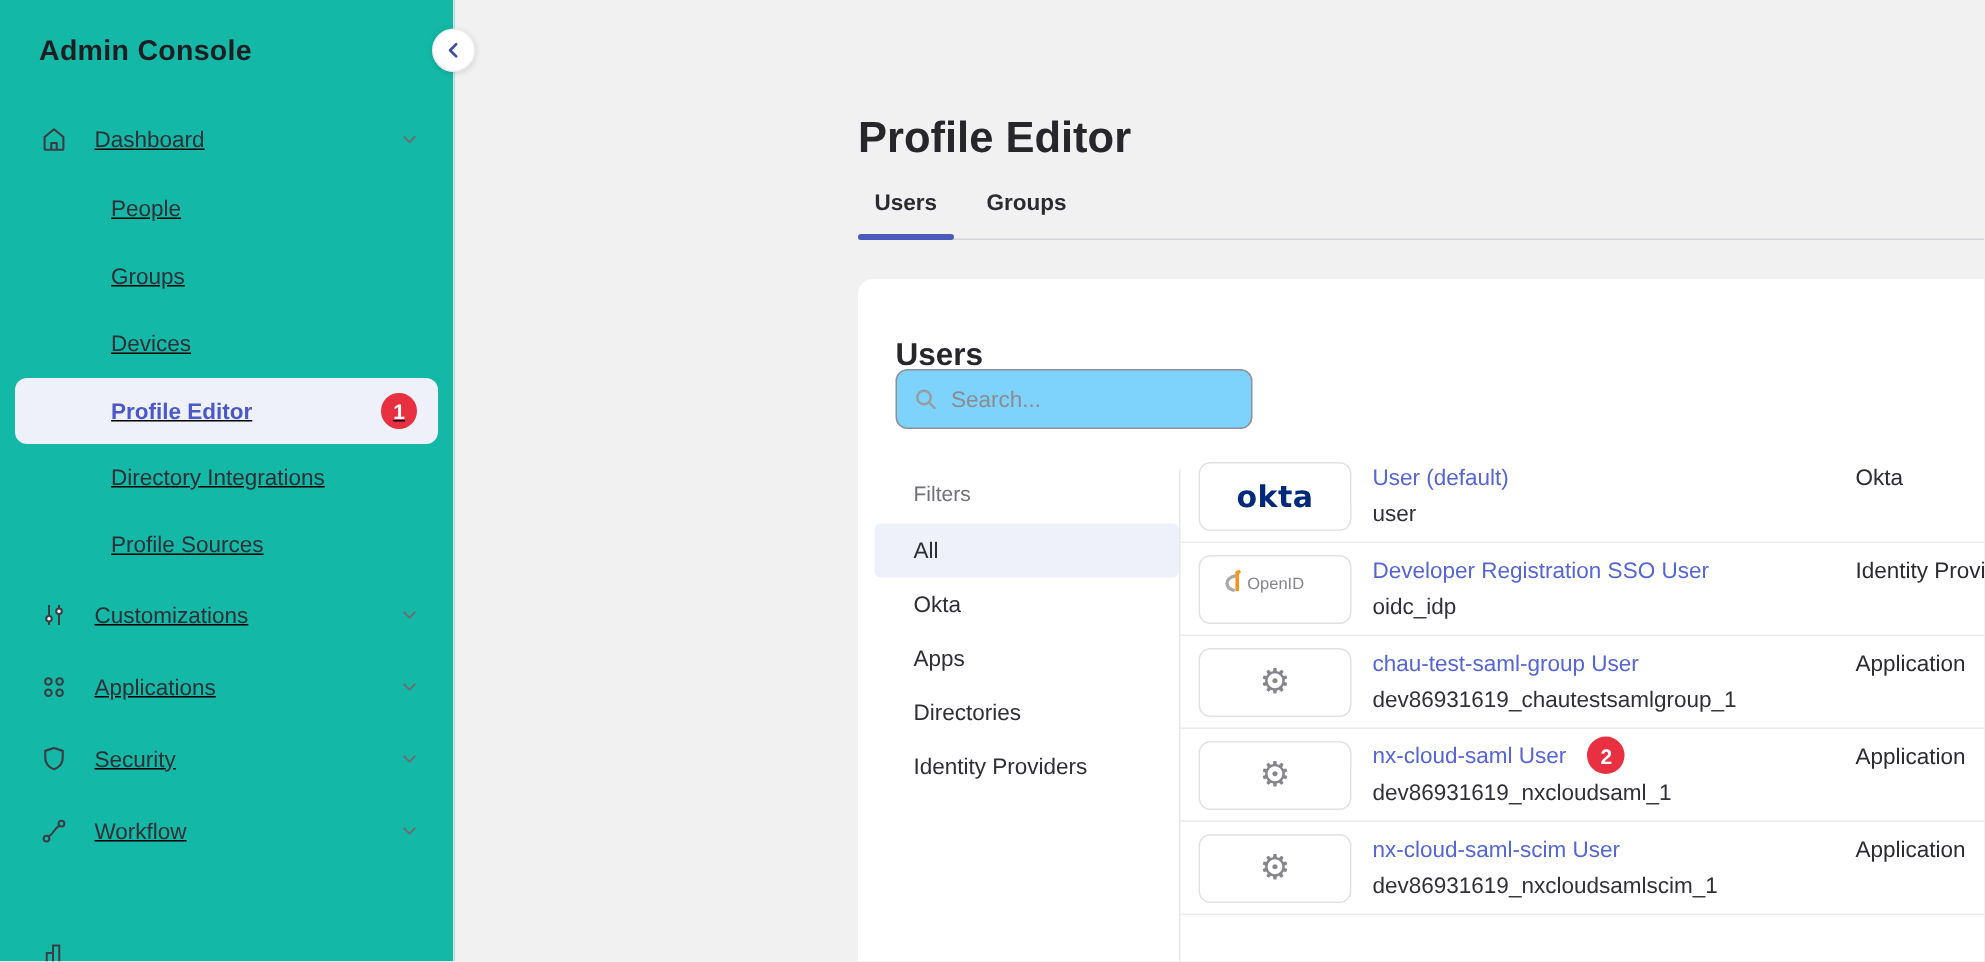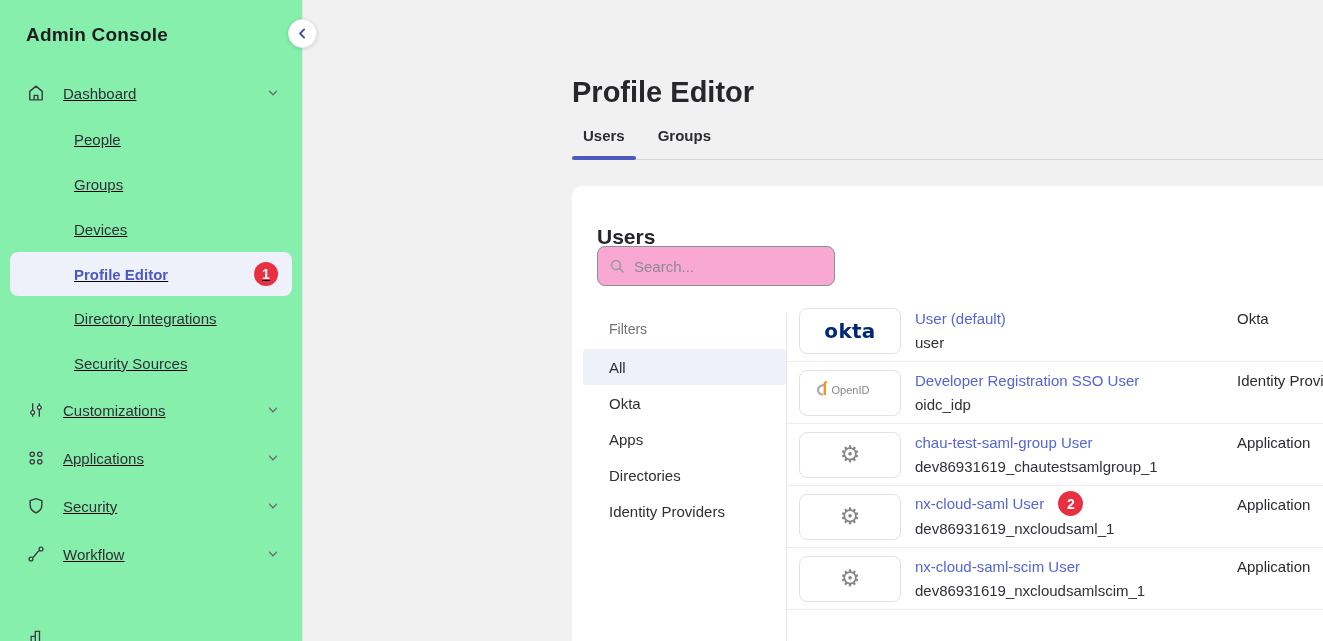--- a/index.html
+++ b/index.html
@@ -1,19 +1,19 @@
 <!DOCTYPE html>
 <html><head>
 <meta charset="utf-8">
 <style>
   html,body{margin:0;padding:0;background:#f1f1f2;font-family:"Liberation Sans",sans-serif;}
   .viewport{position:relative;width:1323px;height:641px;overflow:hidden;background:#f1f1f2;}
 
   
-  .sidebar{position:absolute;top:0;left:0;bottom:0;width:302px;background:#86efac;border-right:1px solid #e5e5e8;overflow:hidden;z-index:2;}
+  .sidebar{position:absolute;top:0;left:0;bottom:0;width:302px;background:#14b8a6;border-right:1px solid #e5e5e8;overflow:hidden;z-index:2;}
   .sidebar-title{padding:24px 0 0 26px;font-size:19px;font-weight:700;color:#1e1e22;letter-spacing:.2px;}
   .collapse-btn{position:absolute;top:19px;left:288px;width:29px;height:29px;border-radius:50%;background:#fff;border:1px solid #ececf0;box-shadow:0 1px 4px rgba(0,0,0,.14);display:flex;align-items:center;justify-content:center;cursor:pointer;z-index:3;}
   .sidebar-nav{margin-top:23px;text-decoration:underline;}
   .nav-item{display:flex;align-items:center;height:48px;padding:0 22px 0 26px;font-size:15px;color:#2f2f36;cursor:pointer;}
   .nav-icon{width:20px;height:20px;margin-right:17px;color:#3c3c43;display:flex;align-items:center;}
   .nav-icon svg{width:20px;height:20px;}
   .nav-chevron{margin-left:auto;color:#6d6d76;display:flex;}
   .nav-chevron svg{width:14px;height:14px;}
   .nav-sub{height:45px;padding-left:74px;}
   .nav-sub.active{background:#eef0fa;border-radius:8px;margin:0 10px;height:44px;padding-left:64px;padding-right:14px;color:#4b58c8;font-weight:700;}
@@ -25,21 +25,21 @@
   .main{position:absolute;left:302px;top:0;right:0;bottom:0;}
   .page-title{position:absolute;left:270px;top:57px;font-size:29px;font-weight:700;color:#26262b;}
   .tabs{position:absolute;left:270px;right:0;top:123px;height:36px;border-bottom:1px solid #d6d6da;display:flex;}
   .tab{position:relative;display:flex;align-items:flex-start;justify-content:center;padding:4px 11px 0;margin-right:11px;font-size:15px;font-weight:700;color:#2b2b31;cursor:pointer;}
   .tab.active::after{content:"";position:absolute;left:0;right:0;bottom:-1px;height:4px;background:#4c59bd;border-radius:2px;}
 
   
   .card{position:absolute;left:270px;top:186px;right:0;bottom:0;background:#fff;border-radius:10px 0 0 0;}
   .card-title{position:absolute;left:25px;top:22px;font-size:21px;font-weight:700;color:#26262b;}
   .search-wrap{position:absolute;left:25px;top:60px;width:238px;height:40px;}
-  .search-input{width:100%;height:100%;box-sizing:border-box;border:1.5px solid #8f8f96;border-radius:8px;padding:0 10px 0 36px;font-size:15px;color:#2b2b31;background:#f9a8d4;outline:none;font-family:"Liberation Sans",sans-serif;}
+  .search-input{width:100%;height:100%;box-sizing:border-box;border:1.5px solid #8f8f96;border-radius:8px;padding:0 10px 0 36px;font-size:15px;color:#2b2b31;background:#7dd3fc;outline:none;font-family:"Liberation Sans",sans-serif;}
   .search-input::placeholder{color:#8b8b92;}
   .search-icon{position:absolute;left:12px;top:12px;width:16px;height:16px;pointer-events:none;}
 
   .panel{position:absolute;left:0;right:0;top:114px;bottom:0;display:flex;}
   .filters-col{width:215px;box-sizing:border-box;border-right:1px solid #e7e7ea;padding-top:6px;flex:none;margin-top:13px;}
   .filters-title{margin:2px 0 12px 37px;font-size:14px;color:#71717a;}
   .filter-item{height:36px;display:flex;align-items:center;margin-left:11px;padding-left:26px;font-size:15px;color:#2e2e34;border-radius:4px;cursor:pointer;}
   .filter-item.active{background:#eef0fa;}
 
   .table-col{flex:1;position:relative;overflow:hidden;}
@@ -92,21 +92,21 @@
   </div>
         <div class="nav-item nav-sub active">
     <span class="nav-label">Profile Editor</span>
     <span class="nav-badge">1</span>
   </div>
         <div class="nav-item nav-sub">
     <span class="nav-label">Directory Integrations</span>
 
   </div>
         <div class="nav-item nav-sub">
-    <span class="nav-label">Security Sources</span>
+    <span class="nav-label">Profile Sources</span>
 
   </div>
         <div class="nav-item">
     <span class="nav-icon">
             <svg viewBox="0 0 24 24" fill="none" stroke="currentColor" stroke-width="1.6">
               <path d="M8 4v16M16 4v16"></path>
               <circle cx="8" cy="15" r="2.2" fill="#fff"></circle>
               <circle cx="16" cy="9" r="2.2" fill="#fff"></circle>
             </svg>
           </span>

